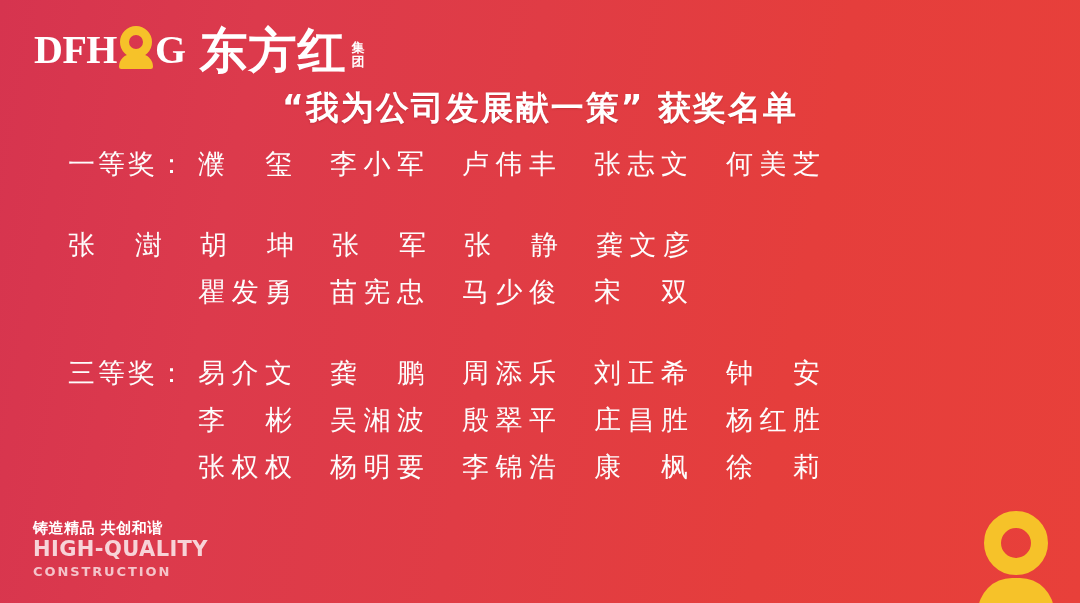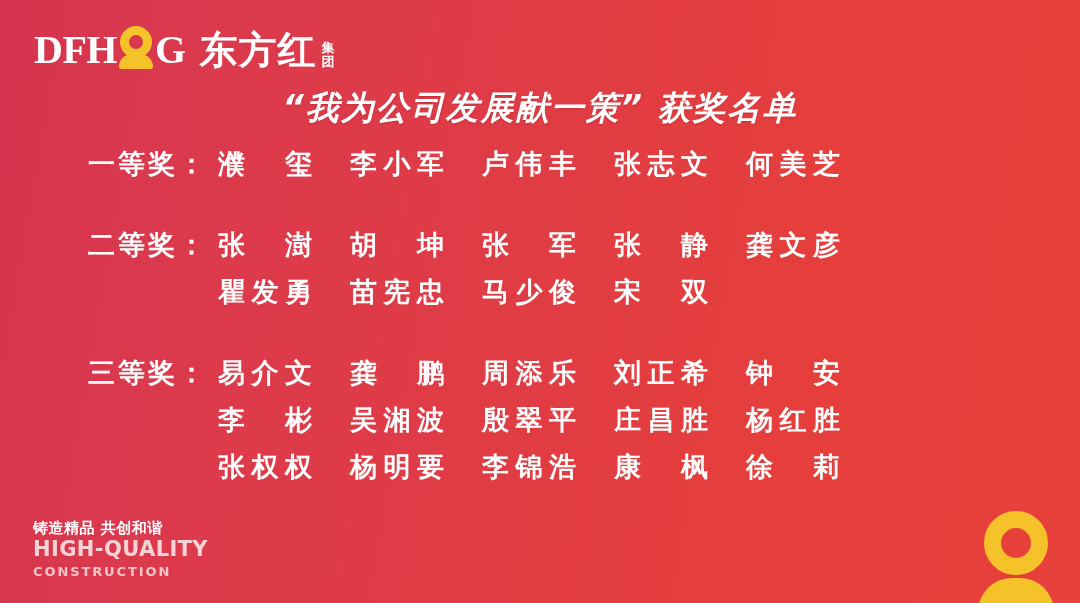--- a/index.html
+++ b/index.html
@@ -66,21 +66,21 @@
     left: 1px;
     bottom: 1px;
     width: 34px;
     height: 15px;
     background: #f6c229;
     border-radius: 17px 17px 3px 3px;
   }
   .brand-cn {
     font-family: "DejaVu Sans", sans-serif;
     font-weight: 700;
-    font-size: 38px;
+    font-size: 48px;
     line-height: 40px;
     margin-left: 14px;
     letter-spacing: 1px;
     color: #ffffff;
   }
   .brand-sub {
     display: flex;
     flex-direction: column;
     justify-content: flex-end;
     margin-left: 5px;
@@ -100,34 +100,32 @@
     left: 0;
     right: 0;
     top: 86px;
     text-align: center;
     font-family: "DejaVu Sans", sans-serif;
     font-weight: 700;
     font-size: 33px;
     letter-spacing: 2px;
     color: #ffffff;
     text-shadow: 0 1px 2px rgba(120,10,25,0.25);
-    font-style: italic;
   }
 
   
   .awards {
     position: absolute;
     left: 0;
     right: 0;
     top: 146px;
-    padding-left: 88px;
+    padding-left: 68px;
     font-family: "DejaVu Serif", "Liberation Serif", serif;
     font-size: 27px;
     color: #fdfdfd;
-    font-weight: bold;
   }
   .award-group { margin-bottom: 34px; }
   .award-group:last-child { margin-bottom: 0; }
   .award-line {
     display: flex;
     align-items: baseline;
     height: 47px;
   }
   .award-label {
     width: 130px;
@@ -261,21 +259,20 @@
             <div class="name n3">
               <span>何</span>
               <span>美</span>
               <span>芝</span>
             </div>
           </div>
         </div>
       </div>
       <div class="award-group">
         <div class="award-line">
-          <div class="award-label">二等奖：</div>
           <div class="names">
             <div class="name n2">
               <span>张</span>
               <span>澍</span>
             </div>
             <div class="name n2">
               <span>胡</span>
               <span>坤</span>
             </div>
             <div class="name n2">

